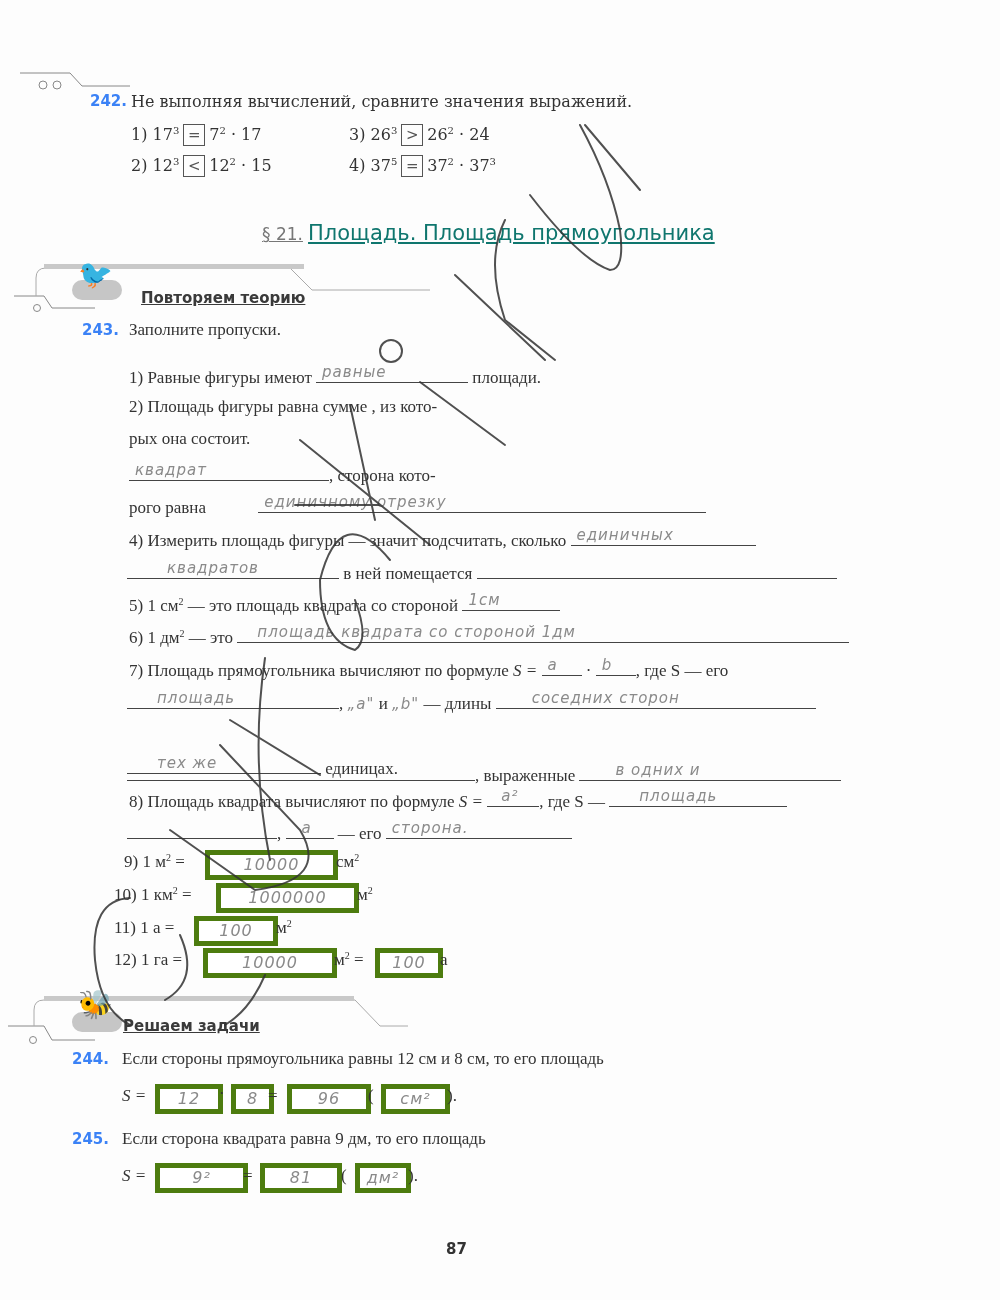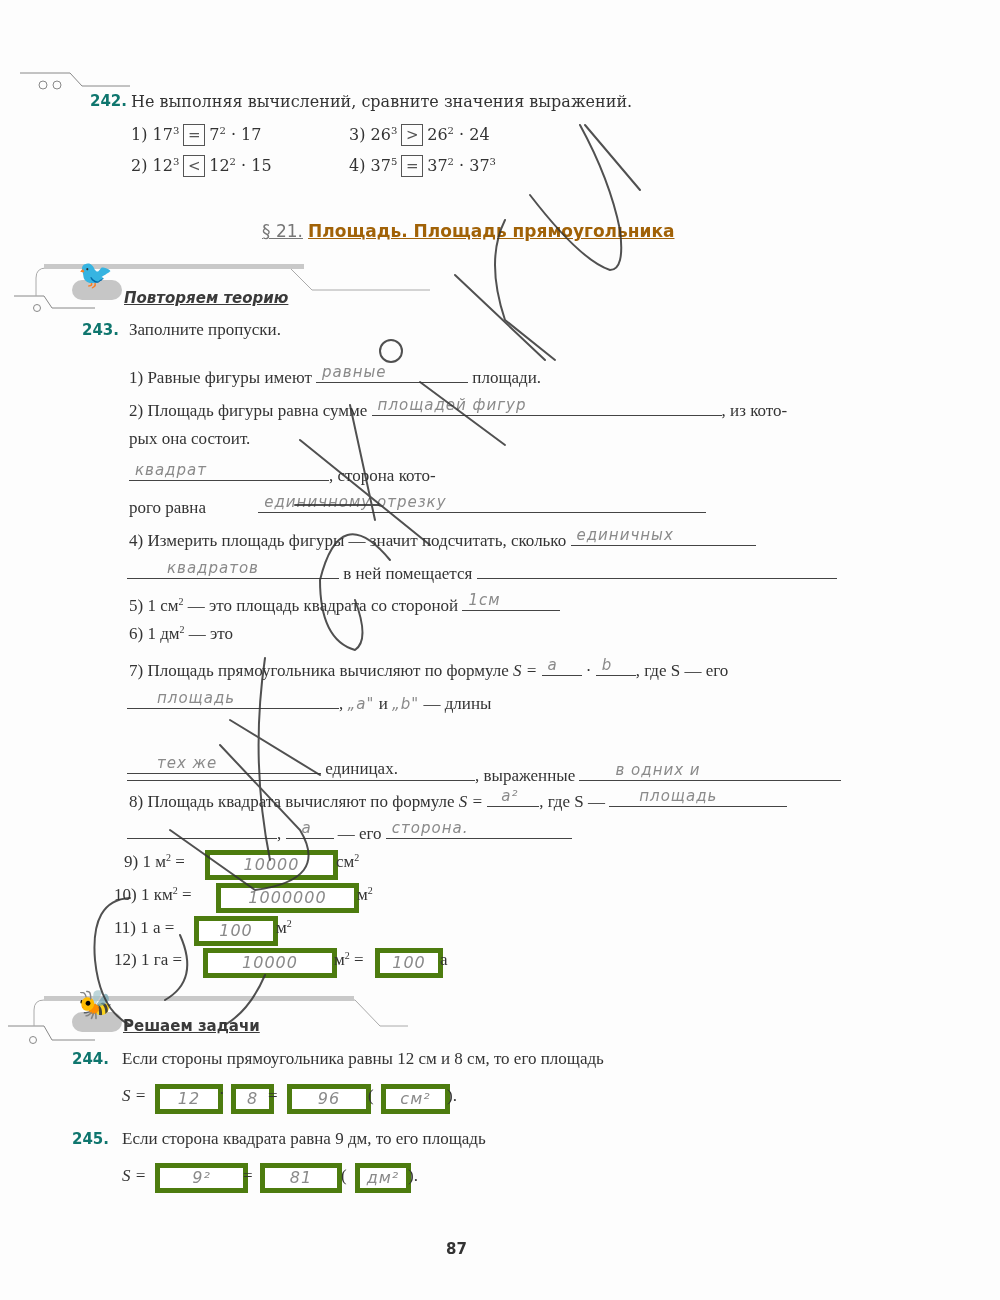--- a/index.html
+++ b/index.html
@@ -4,29 +4,29 @@
 <style>
   html, body { margin: 0; padding: 0; }
   body {
     width: 1000px; height: 1300px; position: relative; overflow: hidden;
     background: #fdfdfd; color: #2a2a2a;
     font-family: "DejaVu Serif", "Liberation Serif", serif;
   }
   .abs { position: absolute; white-space: nowrap; }
   .serif { font-family: "DejaVu Serif", "Liberation Serif", serif; font-size: 16px; color: #333; }
   .cond { font-family: "Liberation Serif", "DejaVu Serif", serif; font-size: 17px; color: #333; }
-  .num { font-family: "DejaVu Sans", "Liberation Sans", sans-serif; font-weight: bold; font-size: 15px; color: #0f766e; }
+  .num { font-family: "DejaVu Sans", "Liberation Sans", sans-serif; font-weight: bold; font-size: 15px; color: #3b82f6; }
   .hand { font-family: "DejaVu Sans", "Liberation Sans", sans-serif; font-style: italic; color: #8a8a8a; font-size: 15px; font-weight: 300; letter-spacing: 1px; }
   .blank { display: inline-block; border-bottom: 1px solid #444; height: 18px; vertical-align: baseline; position: relative; text-align: center; }
   .blank .hand { position: absolute; left: 6px; bottom: 1px; }
   .box { position: absolute; border: 5px solid #4d7c0f; background: #fff; height: 20px; text-align: center; }
   .box .hand { line-height: 20px; font-size: 16px; }
   .cmpbox { display: inline-block; width: 20px; height: 20px; border: 1px solid #555; text-align: center; line-height: 20px; font-family: "DejaVu Sans", sans-serif; font-size: 15px; color: #555; vertical-align: middle; margin: 0 4px; }
   sup { font-size: 10px; vertical-align: 6px; line-height: 0; }
-  .sect-title { font-family: "DejaVu Sans", "Liberation Sans", sans-serif; font-weight: bold; font-size: 17px; color: #a16207; text-decoration: underline; }
+  .sect-title { font-family: "DejaVu Sans", "Liberation Sans", sans-serif; font-weight: normal; font-size: 21px; color: #0f766e; text-decoration: underline; }
   .sect-num { font-family: "DejaVu Sans", "Liberation Sans", sans-serif; font-size: 17px; color: #777; text-decoration: underline; }
   .banner-title { font-family: "DejaVu Sans", "Liberation Sans", sans-serif; font-weight: bold; font-size: 15px; color: #3a3a3a; text-decoration: underline; }
   .page-num { font-family: "DejaVu Sans", "Liberation Sans", sans-serif; font-weight: bold; font-size: 15px; color: #333; }
   svg.overlay { position: absolute; left: 0; top: 0; pointer-events: none; }
 </style>
 </head>
 <body>
 
 <svg class="overlay" width="1000" height="1300">
   <g stroke="#888" fill="none" stroke-width="1">
@@ -63,34 +63,34 @@
 <div class="abs serif" style="left:349px; top:155px;">
   <span>4) 37</span><sup>5</sup><span class="cmpbox">=</span><span>37</span><sup>2</sup><span> · 37</span><sup>3</sup>
 </div>
 
 <div class="abs" style="left:262px; top:221px;">
   <span class="sect-num">§ 21.</span>
   <span class="sect-title">Площадь. Площадь прямоугольника</span>
 </div>
 
 <div class="abs" style="left:78px; top:258px; font-size:28px; color:#777;">🐦</div>
-<div class="abs banner-title" style="left:124px; top:289px;font-style:italic;">Повторяем теорию</div>
+<div class="abs banner-title" style="left:141px; top:289px;">Повторяем теорию</div>
 
 <div class="abs num" style="left:82px; top:321px;">243.</div>
 <div class="abs cond" style="left:129px; top:320px;">Заполните пропуски.</div>
 
 <div class="abs cond" style="left:129px; top:364px;">
   <span>1) Равные фигуры имеют</span>
   <span class="blank" style="width:152px;"><span class="hand">равные</span></span>
   <span>площади.</span>
 </div>
 
 <div class="abs cond" style="left:129px; top:397px;">
   <span>2) Площадь фигуры равна сумме</span>
-  <span class="blank" style="width:350px;"><span class="hand">площадей фигур</span></span><span>, из кото-</span>
+  <span>, из кото-</span>
 </div>
 <div class="abs cond" style="left:129px; top:429px;">рых она состоит.</div>
 
 <div class="abs cond" style="left:129px; top:462px;">
   <span class="blank" style="width:200px;"><span class="hand">квадрат</span></span><span>, сторона кото-</span>
 </div>
 <div class="abs cond" style="left:129px; top:494px;">
   <span>рого равна</span>
   <span class="blank" style="width:448px;margin-left:48px;"><span class="hand">единичному отрезку</span></span>
 </div>
@@ -105,35 +105,37 @@
   <span class="blank" style="width:360px;"></span>
 </div>
 
 <div class="abs cond" style="left:129px; top:592px;">
   <span>5) 1 см</span><sup>2</sup><span> — это площадь квадрата со стороной</span>
   <span class="blank" style="width:98px;"><span class="hand">1см</span></span>
 </div>
 
 <div class="abs cond" style="left:129px; top:624px;">
   <span>6) 1 дм</span><sup>2</sup><span> — это</span>
+  <span class="blank" style="width:612px;"><span class="hand" style="left:20px;">площадь квадрата со стороной 1дм</span></span>
 </div>
 
 <div class="abs cond" style="left:129px; top:657px;">
   <span>7) Площадь прямоугольника вычисляют по формуле</span>
   <i>S =</i>
   <span class="blank" style="width:40px;"><span class="hand">a</span></span>
   <span>·</span>
   <span class="blank" style="width:40px;"><span class="hand">b</span></span><span>, где S — его</span>
 </div>
 <div class="abs cond" style="left:127px; top:690px;">
   <span class="blank" style="width:212px;"><span class="hand" style="left:30px;">площадь</span></span><span>,</span>
   <span class="hand">„a"</span>
   <span>и</span>
   <span class="hand">„b"</span>
   <span>— длины</span>
+  <span class="blank" style="width:320px;"><span class="hand" style="left:36px;">соседних сторон</span></span>
 </div>
 <div class="abs cond" style="left:127px; top:722px;">
   <span class="blank" style="width:348px;"></span><span>, выраженные</span>
   <span class="blank" style="width:262px;margin-top:40px;"><span class="hand" style="left:36px;">в одних и</span></span>
 </div>
 <div class="abs cond" style="left:127px; top:755px;">
   <span class="blank" style="width:194px;"><span class="hand" style="left:30px;">тех же</span></span>
   <span>единицах.</span>
 </div>
 

